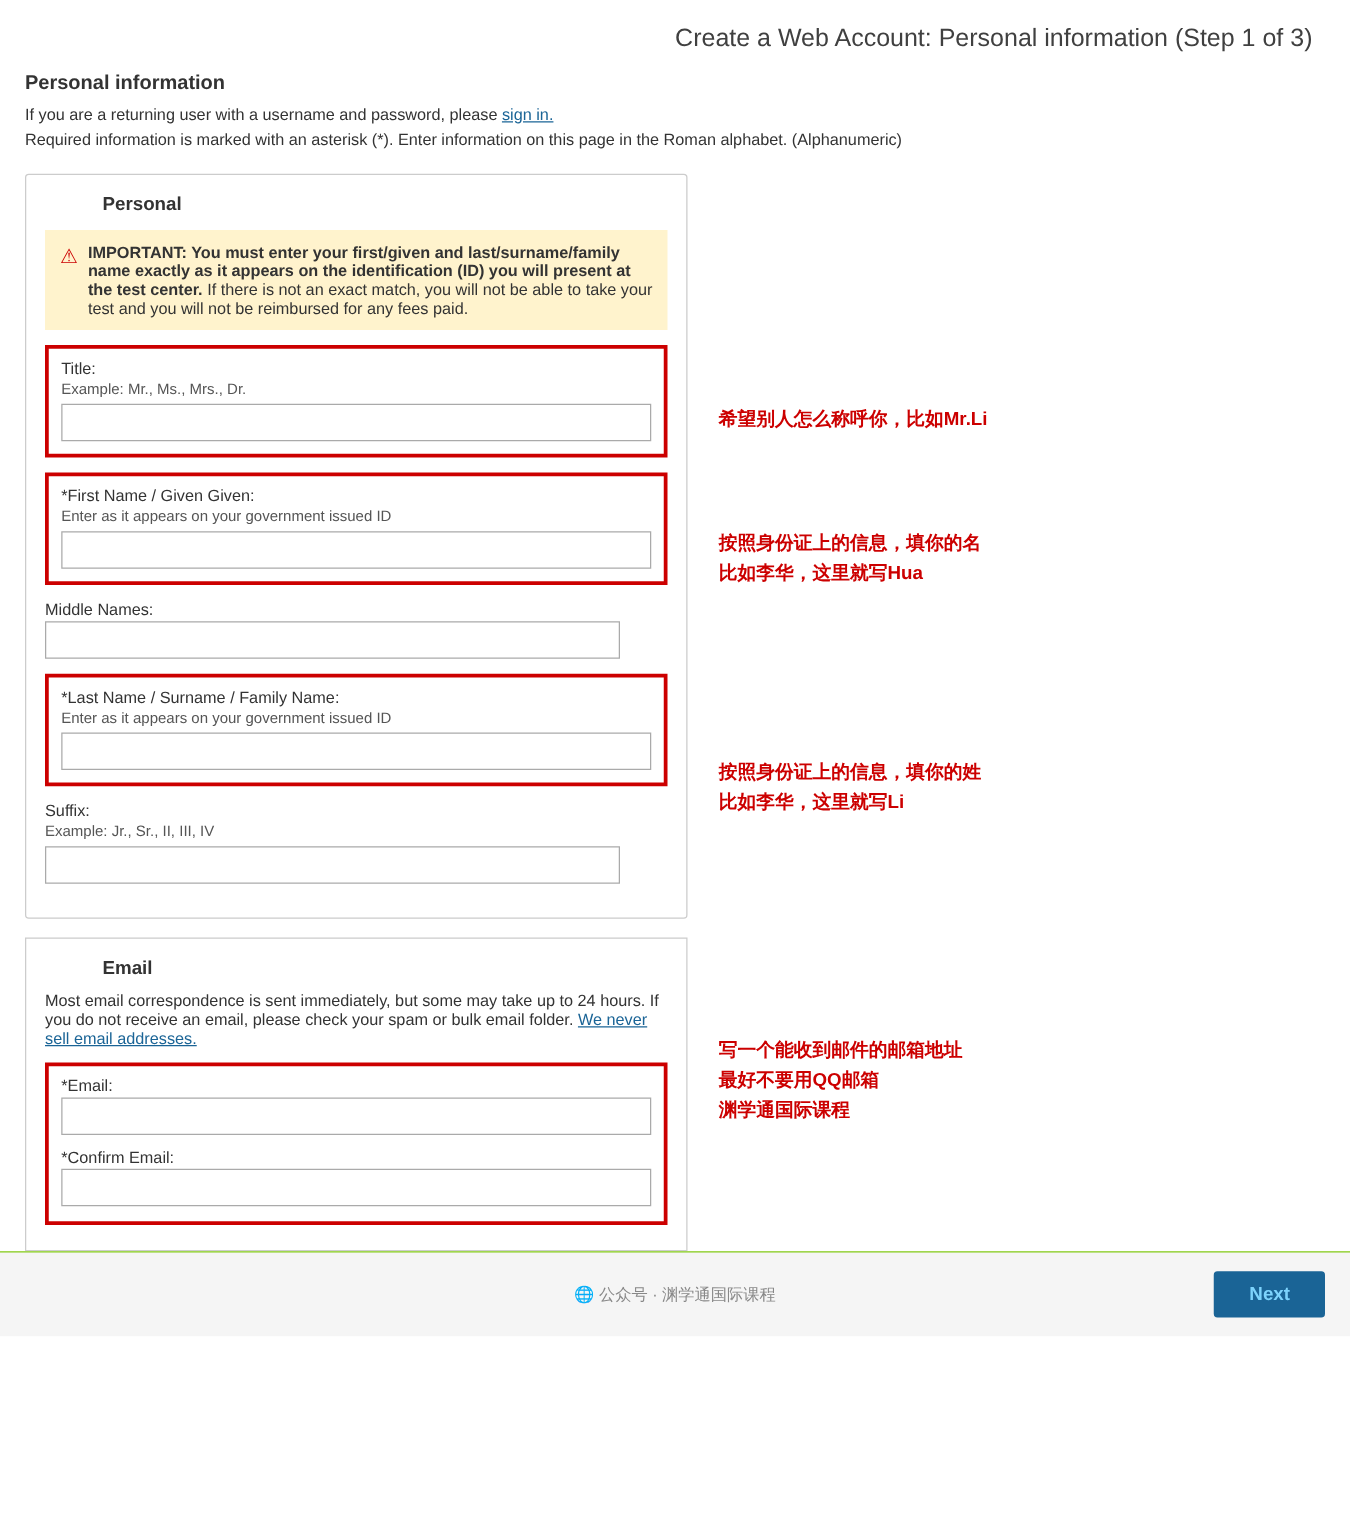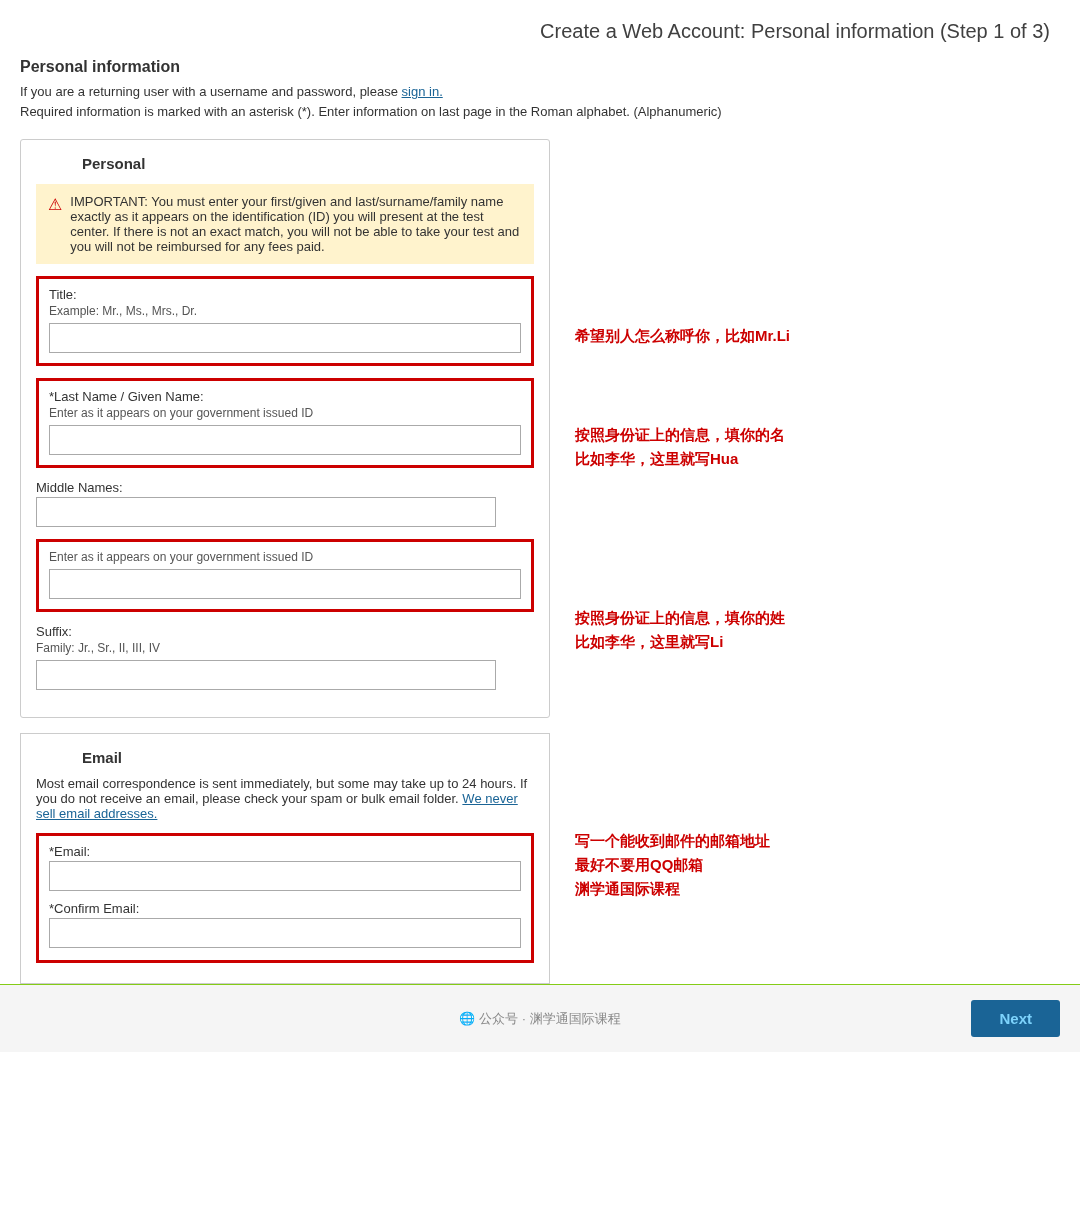--- a/index.html
+++ b/index.html
@@ -49,21 +49,21 @@
       align-items: flex-start;
       gap: 8px;
     }
     .warning-icon {
       color: #c00;
       font-size: 16px;
       flex-shrink: 0;
       margin-top: 1px;
     }
     .important-text strong {
-      font-weight: normal;
+      font-weight: bold;
       text-align: center;
     }
     .field-group {
       margin-bottom: 12px;
       position: relative;
     }
     .field-group.highlighted {
       border: 3px solid #c00;
       padding: 8px 10px 10px;
       background: #fff;
@@ -176,21 +176,21 @@
 <div class="page-wrapper">
 
   <h1 class="page-title">Create a Web Account: Personal information (Step 1 of 3)</h1>
 
   <div class="top-info-area">
     <div class="section-title">Personal information</div>
     <p class="info-text">
       <span>If you are a returning user with a username and password, please </span>
       <a href="#">sign in.</a>
     </p>
-    <p class="req-note">Required information is marked with an asterisk (*). Enter information on last page in the Roman alphabet. (Alphanumeric)</p>
+    <p class="req-note">Required information is marked with an asterisk (*). Enter information on this page in the Roman alphabet. (Alphanumeric)</p>
   </div>
 
   <div class="main-layout">
 
     <div class="left-panel">
 
       <div class="personal-section-wrapper">
         <div class="section-header">Personal</div>
 
         <div class="important-box">
@@ -201,38 +201,39 @@
           </span>
         </div>
 
         <div class="field-group highlighted">
           <label class="field-label">Title:</label>
           <span class="field-sublabel">Example: Mr., Ms., Mrs., Dr.</span>
           <input type="text" class="field-input" placeholder="" style="">
         </div>
 
         <div class="field-group highlighted">
-          <label class="field-label">*Last Name / Given Name:</label>
+          <label class="field-label">*First Name / Given Given:</label>
           <span class="field-sublabel">Enter as it appears on your government issued ID</span>
           <input type="text" class="field-input" placeholder="" style="">
         </div>
 
         <div class="field-group-no-highlight">
           <label class="field-label">Middle Names:</label>
           <input type="text" class="field-input" placeholder="" style="max-width: 460px;">
         </div>
 
         <div class="field-group highlighted">
+          <label class="field-label">*Last Name / Surname / Family Name:</label>
           <span class="field-sublabel">Enter as it appears on your government issued ID</span>
           <input type="text" class="field-input" placeholder="" style="">
         </div>
 
         <div class="field-group-no-highlight">
           <label class="field-label">Suffix:</label>
-          <span class="field-sublabel">Family: Jr., Sr., II, III, IV</span>
+          <span class="field-sublabel">Example: Jr., Sr., II, III, IV</span>
           <input type="text" class="field-input" placeholder="" style="max-width: 460px;">
         </div>
       </div>
 
       <div class="email-section-wrapper">
         <div class="section-header">Email</div>
         <p class="info-text">
           <span>Most email correspondence is sent immediately, but some may take up to 24 hours. If you do not receive an email, please check your spam or bulk email folder.</span>
           <a href="#">We never sell email addresses.</a>
         </p>

